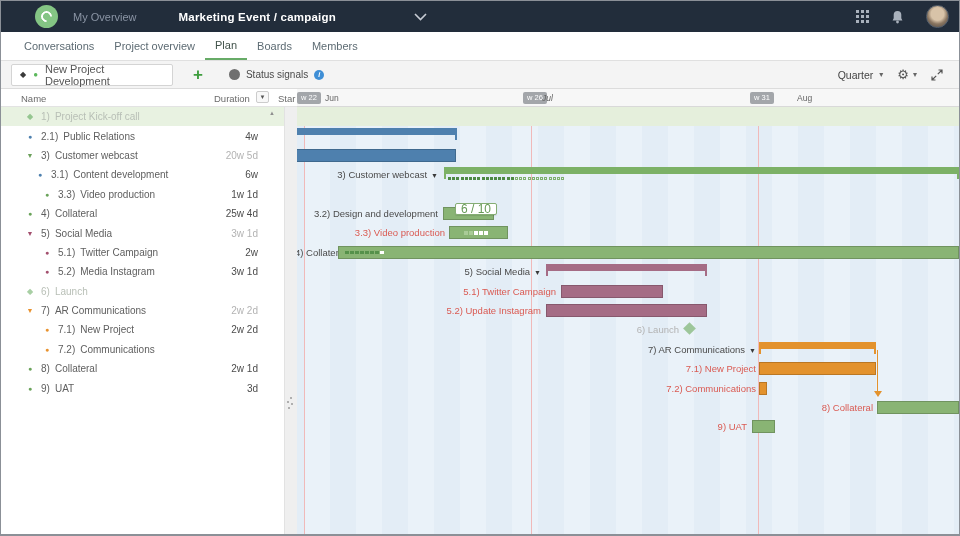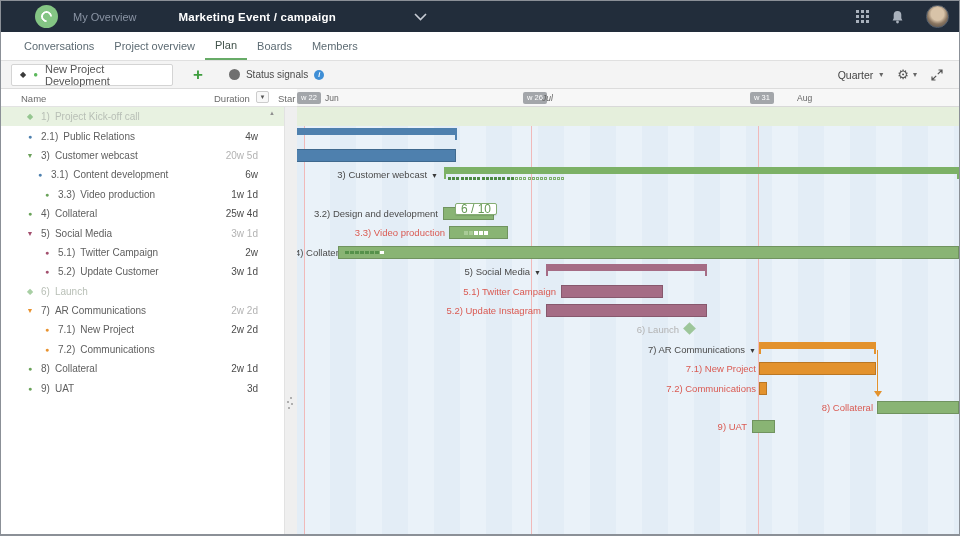--- a/index.html
+++ b/index.html
@@ -230,21 +230,21 @@
             <span class="ptext"><span class="pnum">5)</span><span>Social Media</span></span>
             <span class="pdur gray">3w 1d</span>
           </div>
           <div class="prow" style="padding-left: 41px;">
             <span class="pico dot" style="color: rgb(163, 79, 110);">●</span>
             <span class="ptext"><span class="pnum">5.1)</span><span>Twitter Campaign</span></span>
             <span class="pdur">2w</span>
           </div>
           <div class="prow" style="padding-left: 41px;">
             <span class="pico dot" style="color: rgb(163, 79, 110);">●</span>
-            <span class="ptext"><span class="pnum">5.2)</span><span>Update Customer</span></span>
+            <span class="ptext"><span class="pnum">5.2)</span><span>Media Instagram</span></span>
             <span class="pdur">3w 1d</span>
           </div>
           <div class="prow muted" style="padding-left: 24px;">
             <span class="pico dia" style="color: rgb(168, 207, 164);">◆</span>
             <span class="ptext"><span class="pnum">6)</span><span>Launch</span></span>
             <span class="pdur"></span>
           </div>
           <div class="prow" style="padding-left: 24px;">
             <span class="pico tri" style="color: rgb(232, 146, 47);">▼</span>
             <span class="ptext"><span class="pnum">7)</span><span>AR Communications</span></span>

